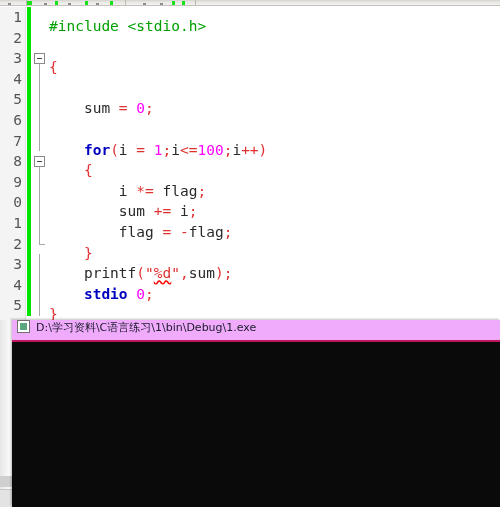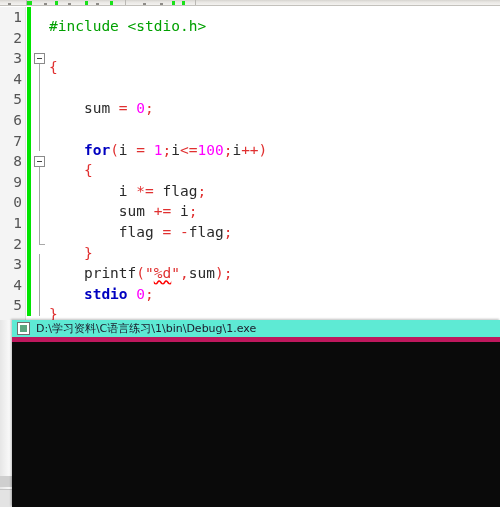--- a/index.html
+++ b/index.html
@@ -148,26 +148,26 @@
   #console-window {
     position: absolute;
     left: 12px; top: 320px;
     width: 488px; height: 187px;
     background: #ffffff;
     box-shadow: -1px -1px 2px rgba(0,0,0,0.25);
   }
   #console-titlebar {
     position: relative;
     height: 22px;
-    background: #5eead4;
+    background: #f0abfc;
     display: flex;
-    align-items: center;
+    align-items: flex-start;
     padding-left: 5px;
     box-sizing: border-box;
-    border-bottom: 5px solid #be185d;
+    border-bottom: 2px solid #be185d;
   }
   #console-icon {
     width: 13px; height: 13px;
     background: #ffffff;
     border: 1px solid #6f6f6f;
     box-sizing: border-box;
     position: relative;
     flex: 0 0 auto;
     margin-right: 6px;
   }

